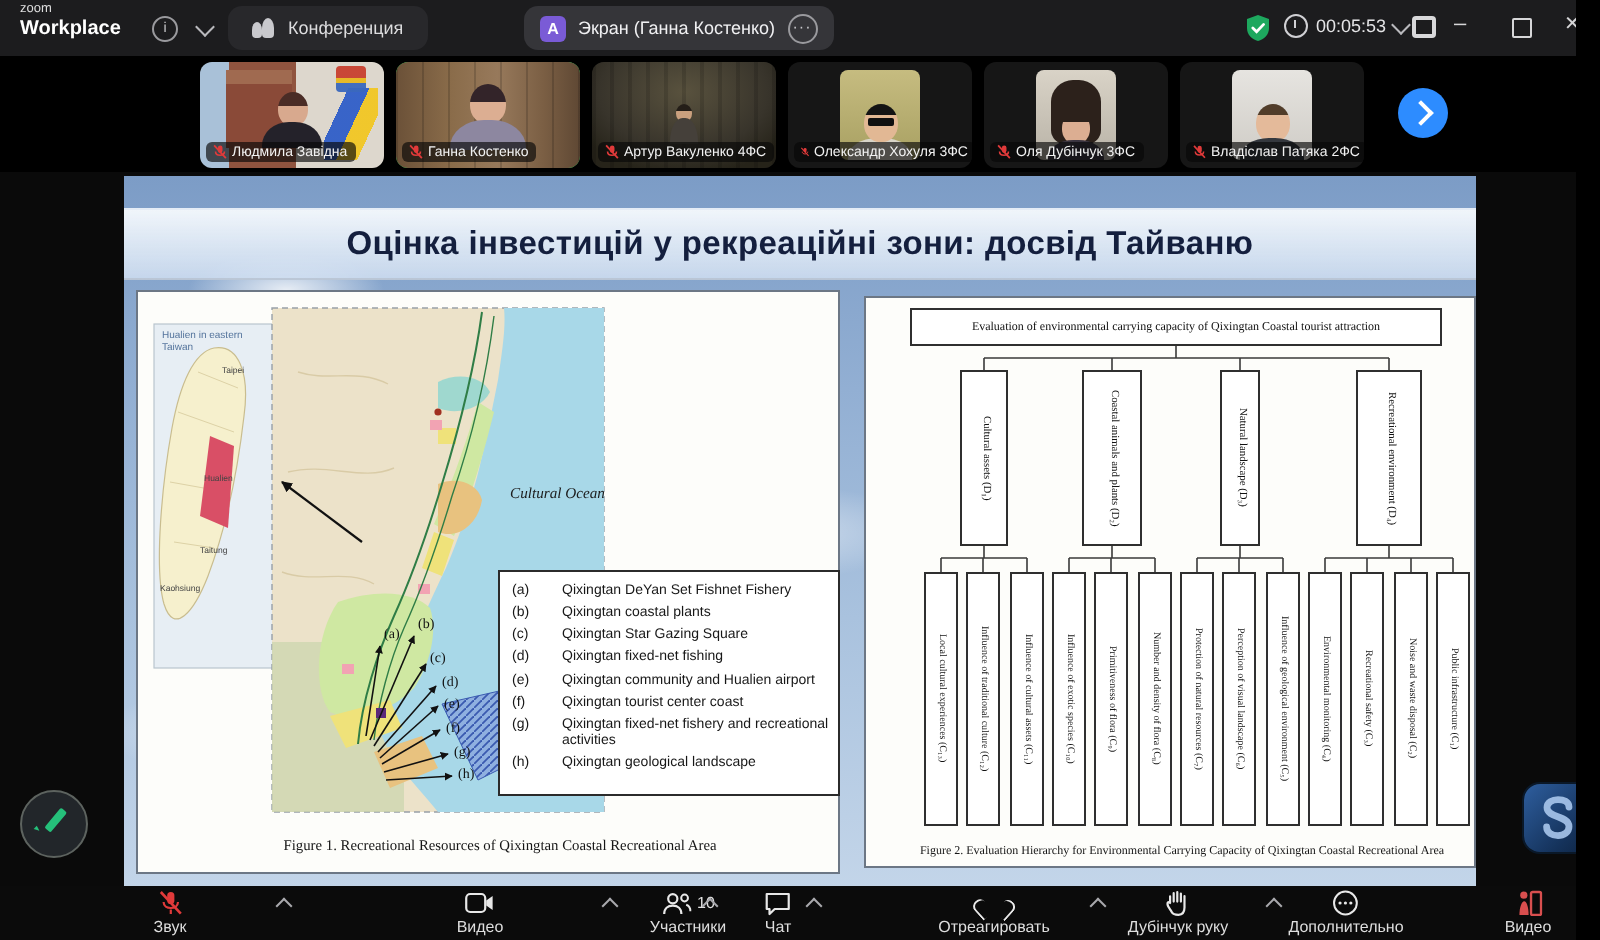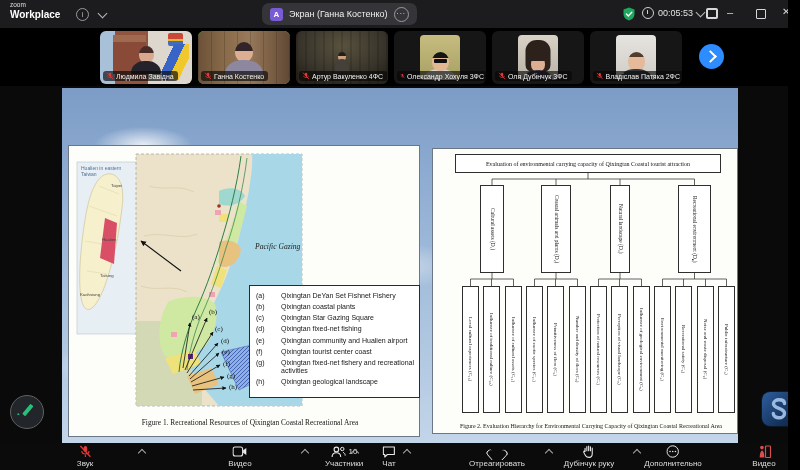--- a/index.html
+++ b/index.html
@@ -150,20 +150,24 @@
 <div class="screen">
 
   <div class="titlebar">
     <div class="zoomlogo">
       <span class="l1">zoom</span>
       <span class="l2">Workplace</span>
     </div>
     <div class="tb-ico info-circ">i</div>
     <span class="chev-dn bar-chev"></span>
 
+    <div class="conf-tab">
+      <span class="ppl-glyph"></span>
+      <span>Конференция</span>
+    </div>
 
     <div class="scr-tab">
       <span class="ava-a">A</span>
       <span>Экран (Ганна Костенко)</span>
       <span class="dots-circ">···</span>
     </div>
 
     <svg class="shield" viewBox="0 0 14 14">
       <path d="M7 0.5 L12.5 2.5 V7 C12.5 10.5 10 12.6 7 13.5 C4 12.6 1.5 10.5 1.5 7 V2.5 Z" fill="#1da85e"></path>
       <path d="M4.4 7 L6.3 8.9 L9.8 5.2" stroke="#fff" stroke-width="1.4" fill="none" stroke-linecap="round"></path>
@@ -288,20 +292,23 @@
         <span>Владіслав Патяка 2ФС</span>
       </div>
     </div>
 
     <div class="next-btn"></div>
   </div>
 
   <div class="main">
     <div class="slide">
 
+      <div class="title-band">
+        <span>Оцінка інвестицій у рекреаційні зони: досвід Тайваню</span>
+      </div>
 
       <div class="panel p1">
         <svg width="352" height="292" viewBox="0 0 352 292" style="position:absolute;left:0;top:0">
           <defs>
             <pattern id="hatch" width="4" height="4" patternUnits="userSpaceOnUse">
               <rect width="4" height="4" fill="#8fb0e0"></rect>
               <path d="M0 4 L4 0" stroke="#3a5ab0" stroke-width="0.9"></path>
             </pattern>
             <marker id="arw" markerWidth="6" markerHeight="6" refX="4.5" refY="2.5" orient="auto">
               <path d="M0 0 L5 2.5 L0 5 Z" fill="#111"></path>
@@ -354,21 +361,21 @@
             <path d="M124 244 L157 242" marker-end="url(#arw)"></path>
           </g>
         </svg>
 
         <span class="inset-lbl">Hualien in eastern Taiwan</span>
         <span class="citylbl" style="left:42px;top:38px">Taipei</span>
         <span class="citylbl" style="left:33px;top:92px">Hualien</span>
         <span class="citylbl" style="left:31px;top:128px">Taitung</span>
         <span class="citylbl" style="left:11px;top:147px">Kaohsiung</span>
 
-        <span class="ocean-lbl">Pacific Gazing</span>
+        <span class="ocean-lbl">Cultural Ocean</span>
 
         <span class="fanlbl" style="left:123px;top:168px">(a)</span>
         <span class="fanlbl" style="left:140px;top:163px">(b)</span>
         <span class="fanlbl" style="left:146px;top:180px">(c)</span>
         <span class="fanlbl" style="left:152px;top:192px">(d)</span>
         <span class="fanlbl" style="left:153px;top:203px">(e)</span>
         <span class="fanlbl" style="left:154px;top:215px">(f)</span>
         <span class="fanlbl" style="left:158px;top:227px">(g)</span>
         <span class="fanlbl" style="left:160px;top:238px">(h)</span>
 

